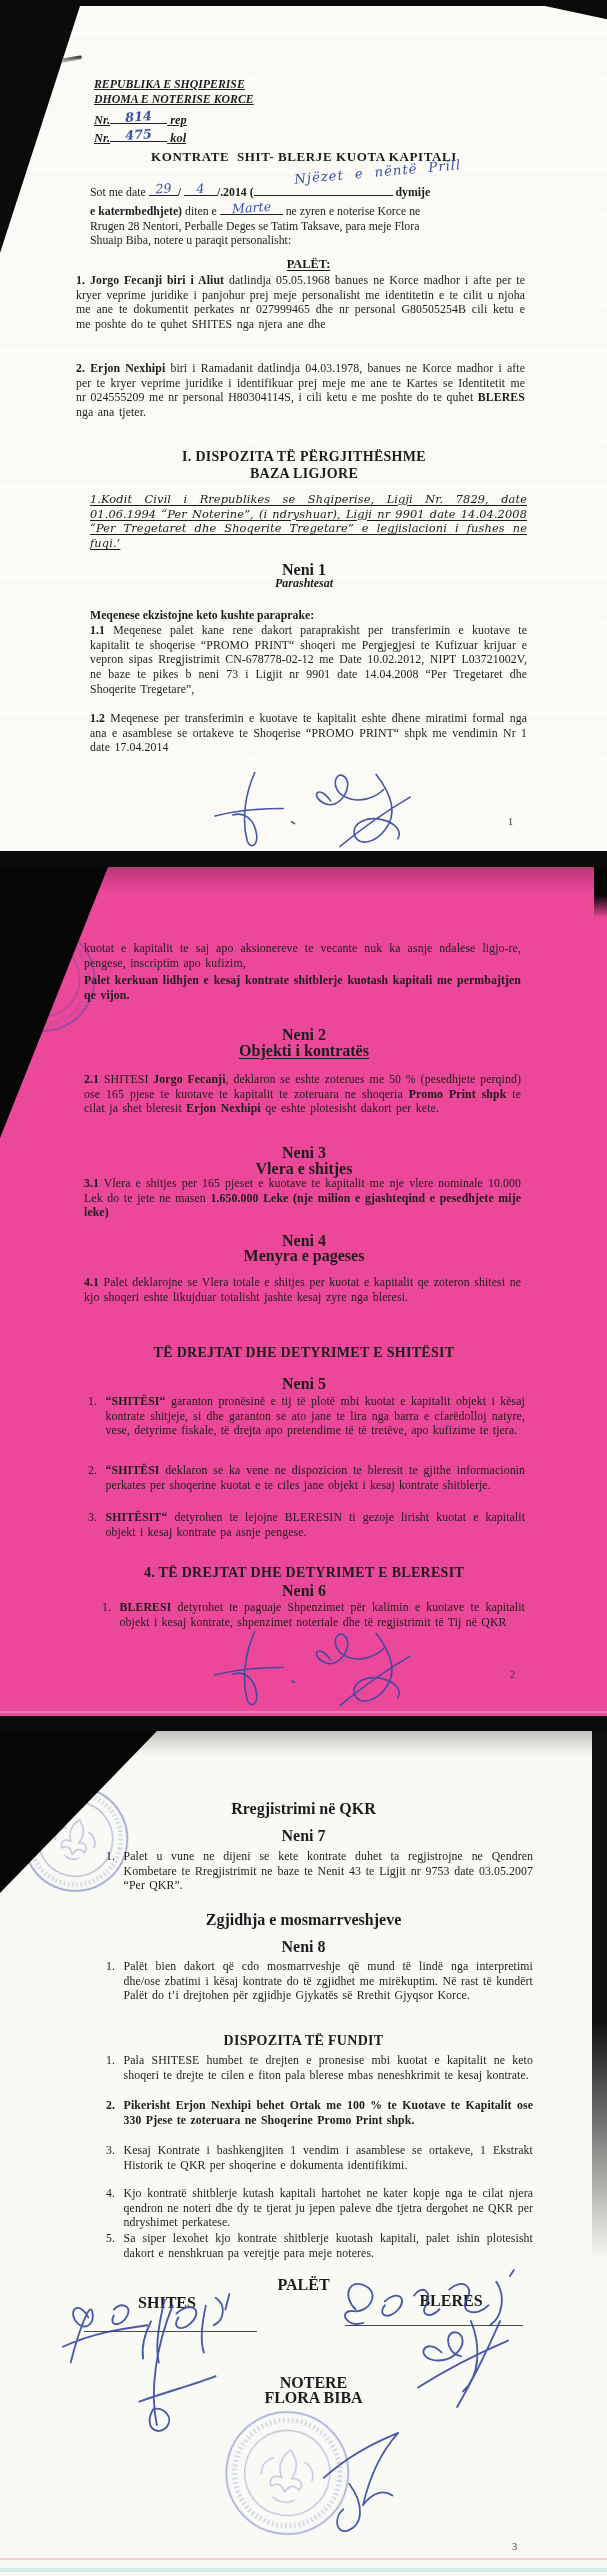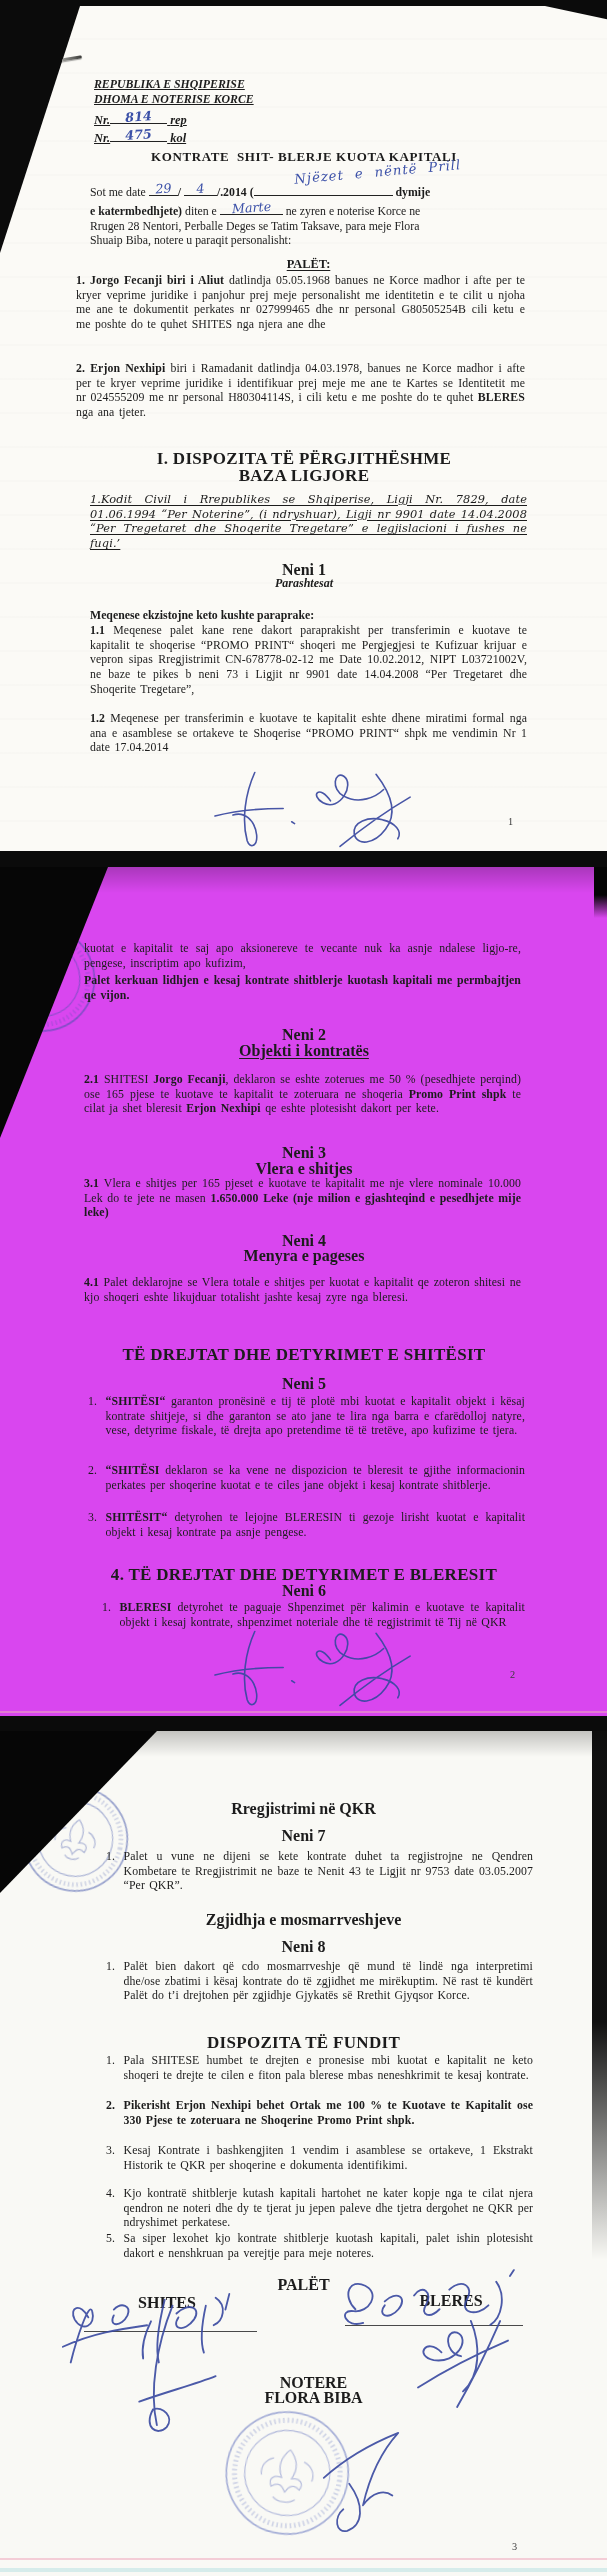--- a/index.html
+++ b/index.html
@@ -8,21 +8,21 @@
   .page{position:absolute;left:0;width:608px;background:#fbfaf6;
         background-image:repeating-linear-gradient(180deg,transparent 0 32px,rgba(0,0,0,0.013) 32px 34px);}
   .blk{position:absolute;}
   .ctr{text-align:center;font-weight:bold;}
   .j{text-align:justify;letter-spacing:0.1px;word-spacing:1.4px;}
   p,div.t{margin:0;font-size:11.8px;line-height:14.7px;}
   .it{font-style:italic;}
   .und{text-decoration:underline;text-underline-offset:2px;}
   .lh{font-weight:bold;font-style:italic;font-size:12.4px;line-height:15.7px;text-decoration:underline;}
   .title{font-weight:bold;font-size:13px;letter-spacing:0.6px;}
-  .sech{font-weight:bold;font-size:17px;letter-spacing:0.3px;}
+  .sech{font-weight:bold;font-size:14px;letter-spacing:0.3px;}
   .hw{font-family:"DejaVu Serif",serif;font-style:italic;color:#3c51a8;display:inline-block;
       transform:rotate(-4deg);font-size:12.7px;position:relative;top:-1px;}
   .blank{display:inline-block;border-bottom:1.2px solid #222;height:12.7px;position:relative;
          vertical-align:baseline;text-align:center;}
   .blank .hw{position:absolute;left:0;right:0;bottom:-1px;}
   .w28{width:29px}.w30{width:33px}.w56{width:57px}.w64{width:63px}.w140{width:139px}
   .item{display:flex;margin:0;font-size:11.8px;line-height:14.7px;}
   .no{flex:none;width:17.6px;}
   .itx{flex:1;text-align:justify;letter-spacing:0.1px;word-spacing:1.2px;}
   .pageno{position:absolute;font-size:10.3px;color:#3a3a3a;}
@@ -117,21 +117,21 @@
     <div class="sig" style="left:196px;top:757px;">
       <svg width="235" height="90" viewBox="0 0 240 95" fill="none" stroke="#3949a0" stroke-width="1.7" stroke-linecap="round" opacity="0.92">
         <path d="M58,10 C48,32 44,60 50,82 C53,91 61,88 60,76 C58,60 47,51 35,55 M16,56 C42,49 66,48 88,48 M97,62 l3,2"></path>
         <path d="M138,40 C126,22 116,34 130,42 C148,52 164,22 152,14 C142,8 138,28 152,35 C168,44 186,36 194,28 M186,12 C200,30 210,52 196,70 C184,86 166,88 163,75 C161,62 178,56 193,60 C206,63 214,72 209,80 M148,88 C170,70 198,50 222,36"></path>
       </svg>
     </div>
 
     <div class="pageno" style="left:508px;top:810px;">1</div>
   </div>
 
-  <div class="page" style="top:867px;height:849px;background:#d946ef;">
+  <div class="page" style="top:867px;height:849px;background:#ec4899;">
     <div class="curl" style="top:0;"></div>
 
     <div class="stamp" style="left:-13.7px;top:55px;transform:rotate(-14deg);opacity:.8;">
       <svg width="114" height="114" viewBox="0 0 110 110" fill="none" stroke="#4053a8">
         <circle cx="55" cy="55" r="50" stroke-width="1.6" opacity="0.7"></circle>
         <circle cx="55" cy="55" r="44" stroke-width="4.5" stroke-dasharray="1.5 2.6" opacity="0.3"></circle>
         <circle cx="55" cy="55" r="36" stroke-width="1.1" opacity="0.6"></circle>
         <g stroke-width="1.2" opacity="0.5">
           <path d="M55,36 C49,42 47,50 51,58 C45,56 41,60 44,66 C49,62 52,64 55,70 C58,64 61,62 66,66 C69,60 65,56 59,58 C63,50 61,42 55,36"></path>
           <path d="M44,46 C38,48 34,54 36,60 M66,46 C72,48 76,54 74,60 M48,72 C52,76 58,76 62,72"></path>

